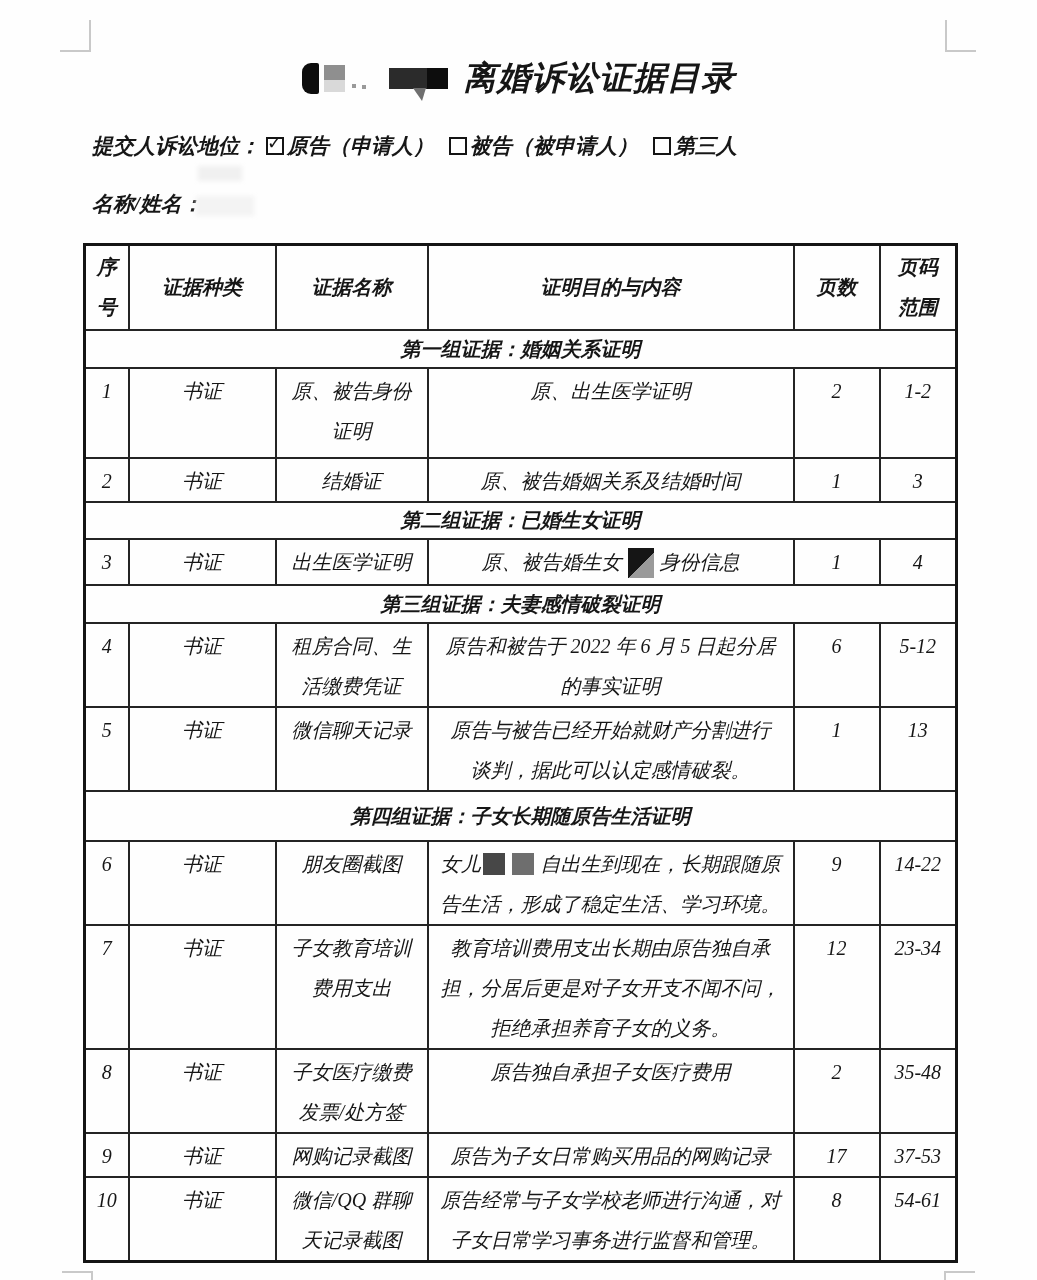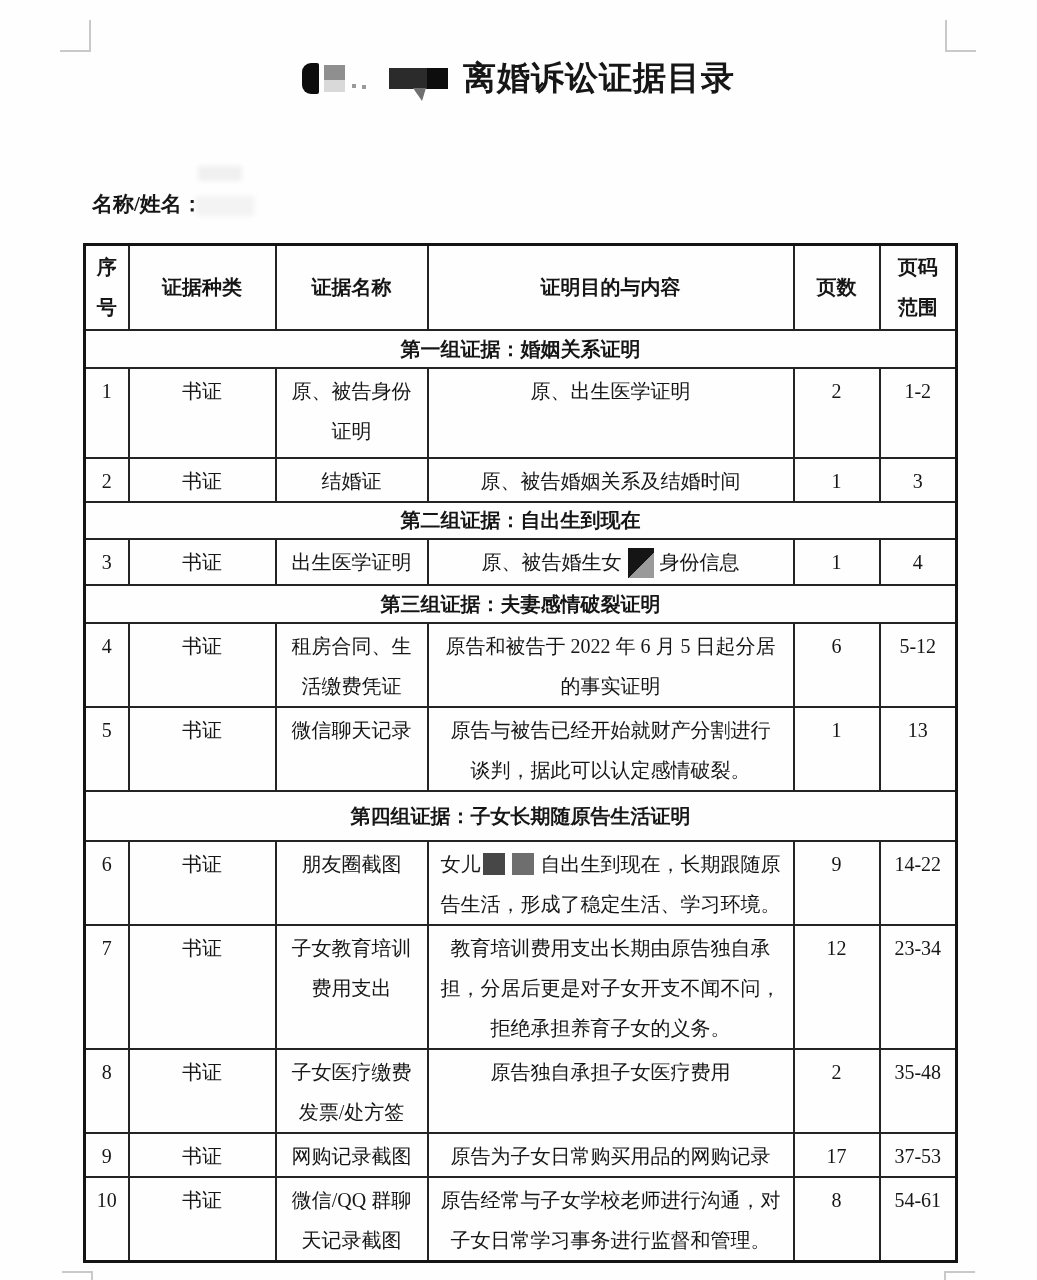--- a/index.html
+++ b/index.html
@@ -1,17 +1,17 @@
 <!DOCTYPE html>
 <html><head>
 <meta charset="utf-8">
 <style>
   html,body{margin:0;padding:0;background:#ffffff;}
   .page{position:relative;width:1037px;height:1280px;background:#fefefe;overflow:hidden;
-        font-family:"Liberation Serif","DejaVu Serif",serif;color:#161616;}
+        font-family:"Liberation Serif","DejaVu Serif",serif;color:#161616;font-style:italic;}
 
   
   .corner{position:absolute;}
   .c-tl{left:60px;top:20px;width:29px;height:30px;border-right:2px solid #c9c9c9;border-bottom:2px solid #c9c9c9;}
   .c-tr{left:945px;top:20px;width:29px;height:30px;border-left:2px solid #c9c9c9;border-bottom:2px solid #c9c9c9;}
   .c-bl{left:62px;top:1271px;width:29px;height:9px;border-right:2px solid #c9c9c9;border-top:2px solid #c9c9c9;}
   .c-br{left:944px;top:1271px;width:29px;height:9px;border-left:2px solid #c9c9c9;border-top:2px solid #c9c9c9;}
 
   
   .title-row{position:absolute;top:56px;left:0;width:100%;display:flex;justify-content:center;
@@ -68,20 +68,37 @@
     <span class="red-blob1"></span>
     <span class="red-gray1"></span>
     <span class="red-dots"></span>
     <span class="red-cluster2">
       <span class="red-dark2"></span>
       <span class="red-black2"></span>
     </span>
     <span>离婚诉讼证据目录</span>
   </div>
 
+  <div class="meta-line line-position">
+    <span>提交人诉讼地位：</span>
+    <span class="opt" style="margin-left:6px;">
+      <span class="cb">
+        <span class="tick">✓</span>
+      </span>
+      <span>原告（申请人）</span>
+    </span>
+    <span class="opt">
+      <span class="cb"></span>
+      <span>被告（被申请人）</span>
+    </span>
+    <span class="opt">
+      <span class="cb"></span>
+      <span>第三人</span>
+    </span>
+  </div>
 
   <span class="smudge smudge-a"></span>
 
   <div class="meta-line line-name">
     <span>名称/姓名：</span>
   </div>
   <span class="smudge smudge-b"></span>
 
   <table class="evidence">
     <colgroup>
@@ -128,21 +145,21 @@
     <tr style="height:43px;">
       <td class="num">2</td>
       <td>书证</td>
       <td>结婚证</td>
       <td>原、被告婚姻关系及结婚时间</td>
       <td class="num">1</td>
       <td class="num">3</td>
     </tr>
 
     <tr style="height:37px;">
-      <td class="group" colspan="6">第二组证据：自出生到现在</td>
+      <td class="group" colspan="6">第二组证据：已婚生女证明</td>
     </tr>
 
     <tr style="height:46px;">
       <td class="num">3</td>
       <td>书证</td>
       <td>出生医学证明</td>
       <td>
         <span>原、被告婚生女</span><span class="rb rb-r3"></span><span>身份信息</span>
       </td>
       <td class="num">1</td>

